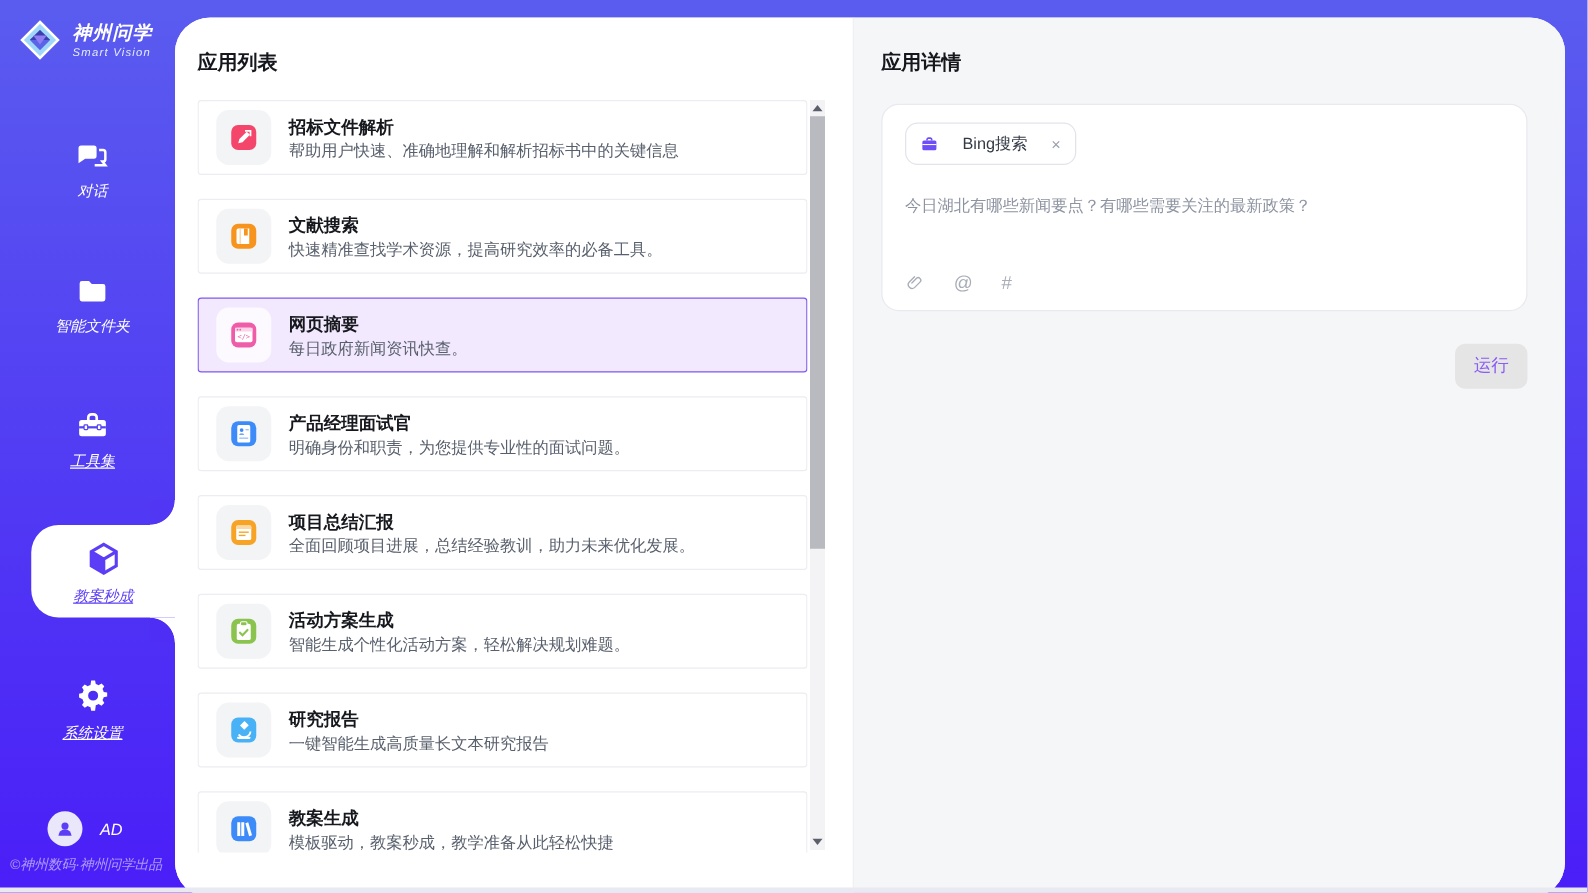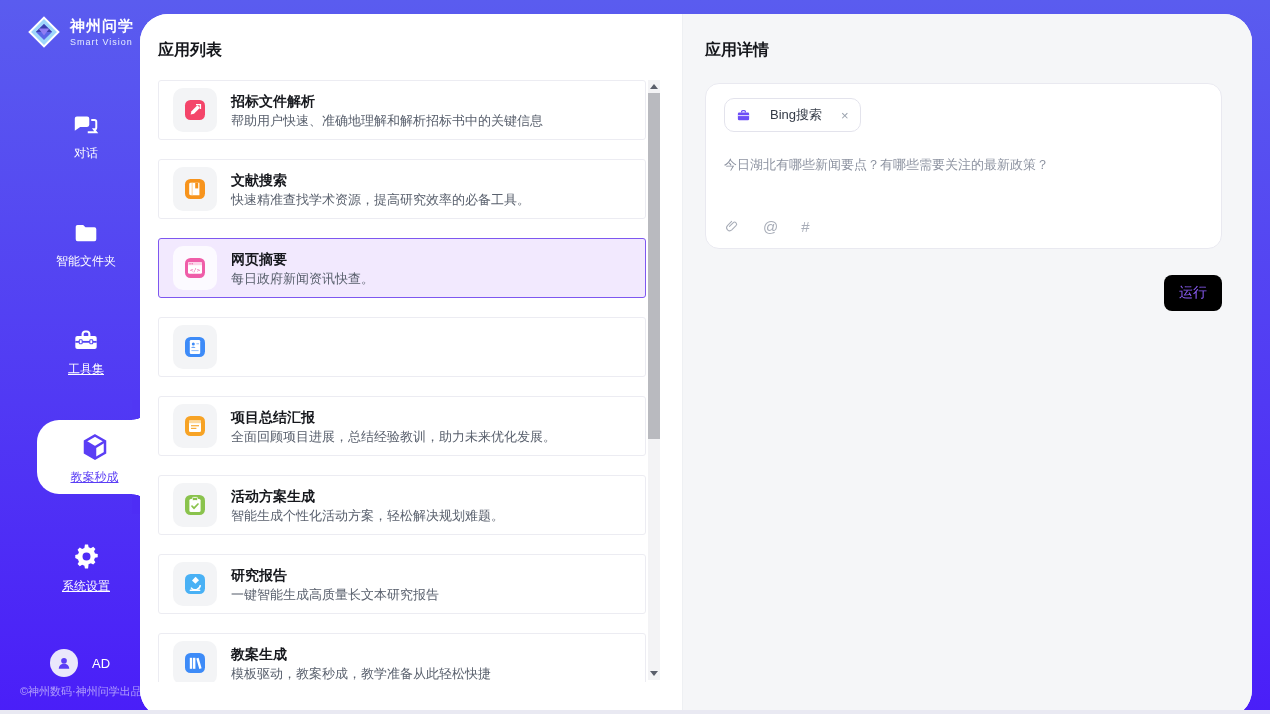--- a/index.html
+++ b/index.html
@@ -5,21 +5,21 @@
   * { margin:0; padding:0; box-sizing:border-box; }
   html,body { width:1270px; height:714px; overflow:hidden; }
   body {
     font-family:"Liberation Sans","DejaVu Sans",sans-serif;
     background:linear-gradient(180deg,#5a5cef 0%,#4a1ef8 100%);
     position:relative;
   }
   .bottom-strip { position:absolute; left:0; bottom:0; width:100%; height:4px; background:#e9e9f2; }
 
   
-  .sidebar { position:absolute; left:12px; top:0; width:140px; height:710px; }
+  .sidebar { position:absolute; left:0; top:0; width:140px; height:710px;font-style:italic; }
   .logo { display:flex; align-items:center; gap:8px; padding:14px 0 0 14px; }
   .logo-text-cn { color:#fff; font-size:15px; font-weight:bold; letter-spacing:1px; }
   .logo-text-en { color:#e4ecff; font-size:9px; letter-spacing:1px; margin-top:1px; }
   .nav-item { position:absolute; left:0; width:148px; text-align:center; cursor:pointer; }
   .nav-item .nav-icon { display:block; margin:0 auto; }
   .nav-label { display:block; color:#fff; font-size:12px; margin-top:7px; }
   .nav-label.u { text-decoration:underline; }
   .nav-item.active { left:25px; width:115px; height:74px; background:#fff; border-radius:22px 0 0 22px; padding-top:12px; }
   .nav-item.active .nav-label { color:#5b3ef5; }
   .nav-item.active::before {
@@ -60,21 +60,21 @@
   
   .detail-panel { flex:1; background:#f5f6f8; border-left:1px solid #eef0f3; padding:26px 30px 0 22px; }
   .query-card { margin-top:22px; height:166px; background:#fff; border:1px solid #e9e9f0; border-radius:14px; padding:14px 18px; position:relative; }
   .tool-tag { display:inline-flex; align-items:center; gap:19px; border:1px solid #e3e3ec; border-radius:10px; padding:7px 11px; background:#fff; }
   .tag-label { font-size:13px; color:#333a46; }
   .tag-close { font-size:13px; color:#9aa2ad; cursor:pointer; }
   .query-text { margin-top:24px; font-size:13px; color:#8d93a1; }
   .attach-row { position:absolute; left:18px; bottom:13px; display:flex; align-items:center; gap:23px; color:#a8adb8; }
   .attach-glyph { font-size:15px; color:#a8adb8; cursor:pointer; }
   .run-row { display:flex; justify-content:flex-end; margin-top:26px; }
-  .run-btn { background:#000000; color:#8b5cf6; border:none; font-size:14px; padding:9px 15px; border-radius:8px; cursor:pointer; font-family:inherit; }
+  .run-btn { background:#e5e5e5; color:#8b5cf6; border:none; font-size:14px; padding:9px 15px; border-radius:8px; cursor:pointer; font-family:inherit; }
 </style>
 </head>
 <body>
 
 <div class="sidebar">
   <div class="logo">
     <svg width="36" height="36" viewBox="0 0 40 40">
       <polygon points="20,4 36,20 20,36 4,20" fill="#9fd6fb" stroke="#ffffff" stroke-width="2.2"></polygon>
       <polygon points="20,11 29,20 20,29 11,20" fill="#5b64e8"></polygon>
       <polygon points="20,11 29,20 11,20" fill="#3b3fae"></polygon>
@@ -197,20 +197,24 @@
         <span class="tile">
           <svg width="24" height="24" viewBox="0 0 24 24">
               <rect x="2" y="2" width="20" height="20" rx="5.5" fill="#3d8bf8"></rect>
               <rect x="6.8" y="5" width="10.4" height="14" rx="1.3" fill="#fff"></rect>
               <circle cx="10.3" cy="9" r="1.5" fill="#3d8bf8"></circle>
               <path d="M8.2 12.8c.5-1.3 3.7-1.3 4.2 0z" fill="#3d8bf8"></path>
               <rect x="13.4" y="8.2" width="2.6" height="1.1" fill="#9cc4fb"></rect>
               <rect x="8.4" y="15" width="7.2" height="1.1" fill="#9cc4fb"></rect>
             </svg>
         </span>
+        <div>
+          <div class="app-name">产品经理面试官</div>
+          <div class="app-desc">明确身份和职责，为您提供专业性的面试问题。</div>
+        </div>
       </div>
 
       <div class="app-row">
         <span class="tile">
           <svg width="24" height="24" viewBox="0 0 24 24">
               <rect x="2" y="2" width="20" height="20" rx="5.5" fill="#f7a325"></rect>
               <rect x="6" y="6.4" width="12" height="11.6" rx="1.3" fill="#fff"></rect>
               <rect x="6" y="6.4" width="12" height="2.8" fill="#fbd9a0"></rect>
               <rect x="8" y="11.2" width="8" height="1.1" fill="#f7a325"></rect>
               <rect x="8" y="13.8" width="5.4" height="1.1" fill="#f7a325"></rect>

